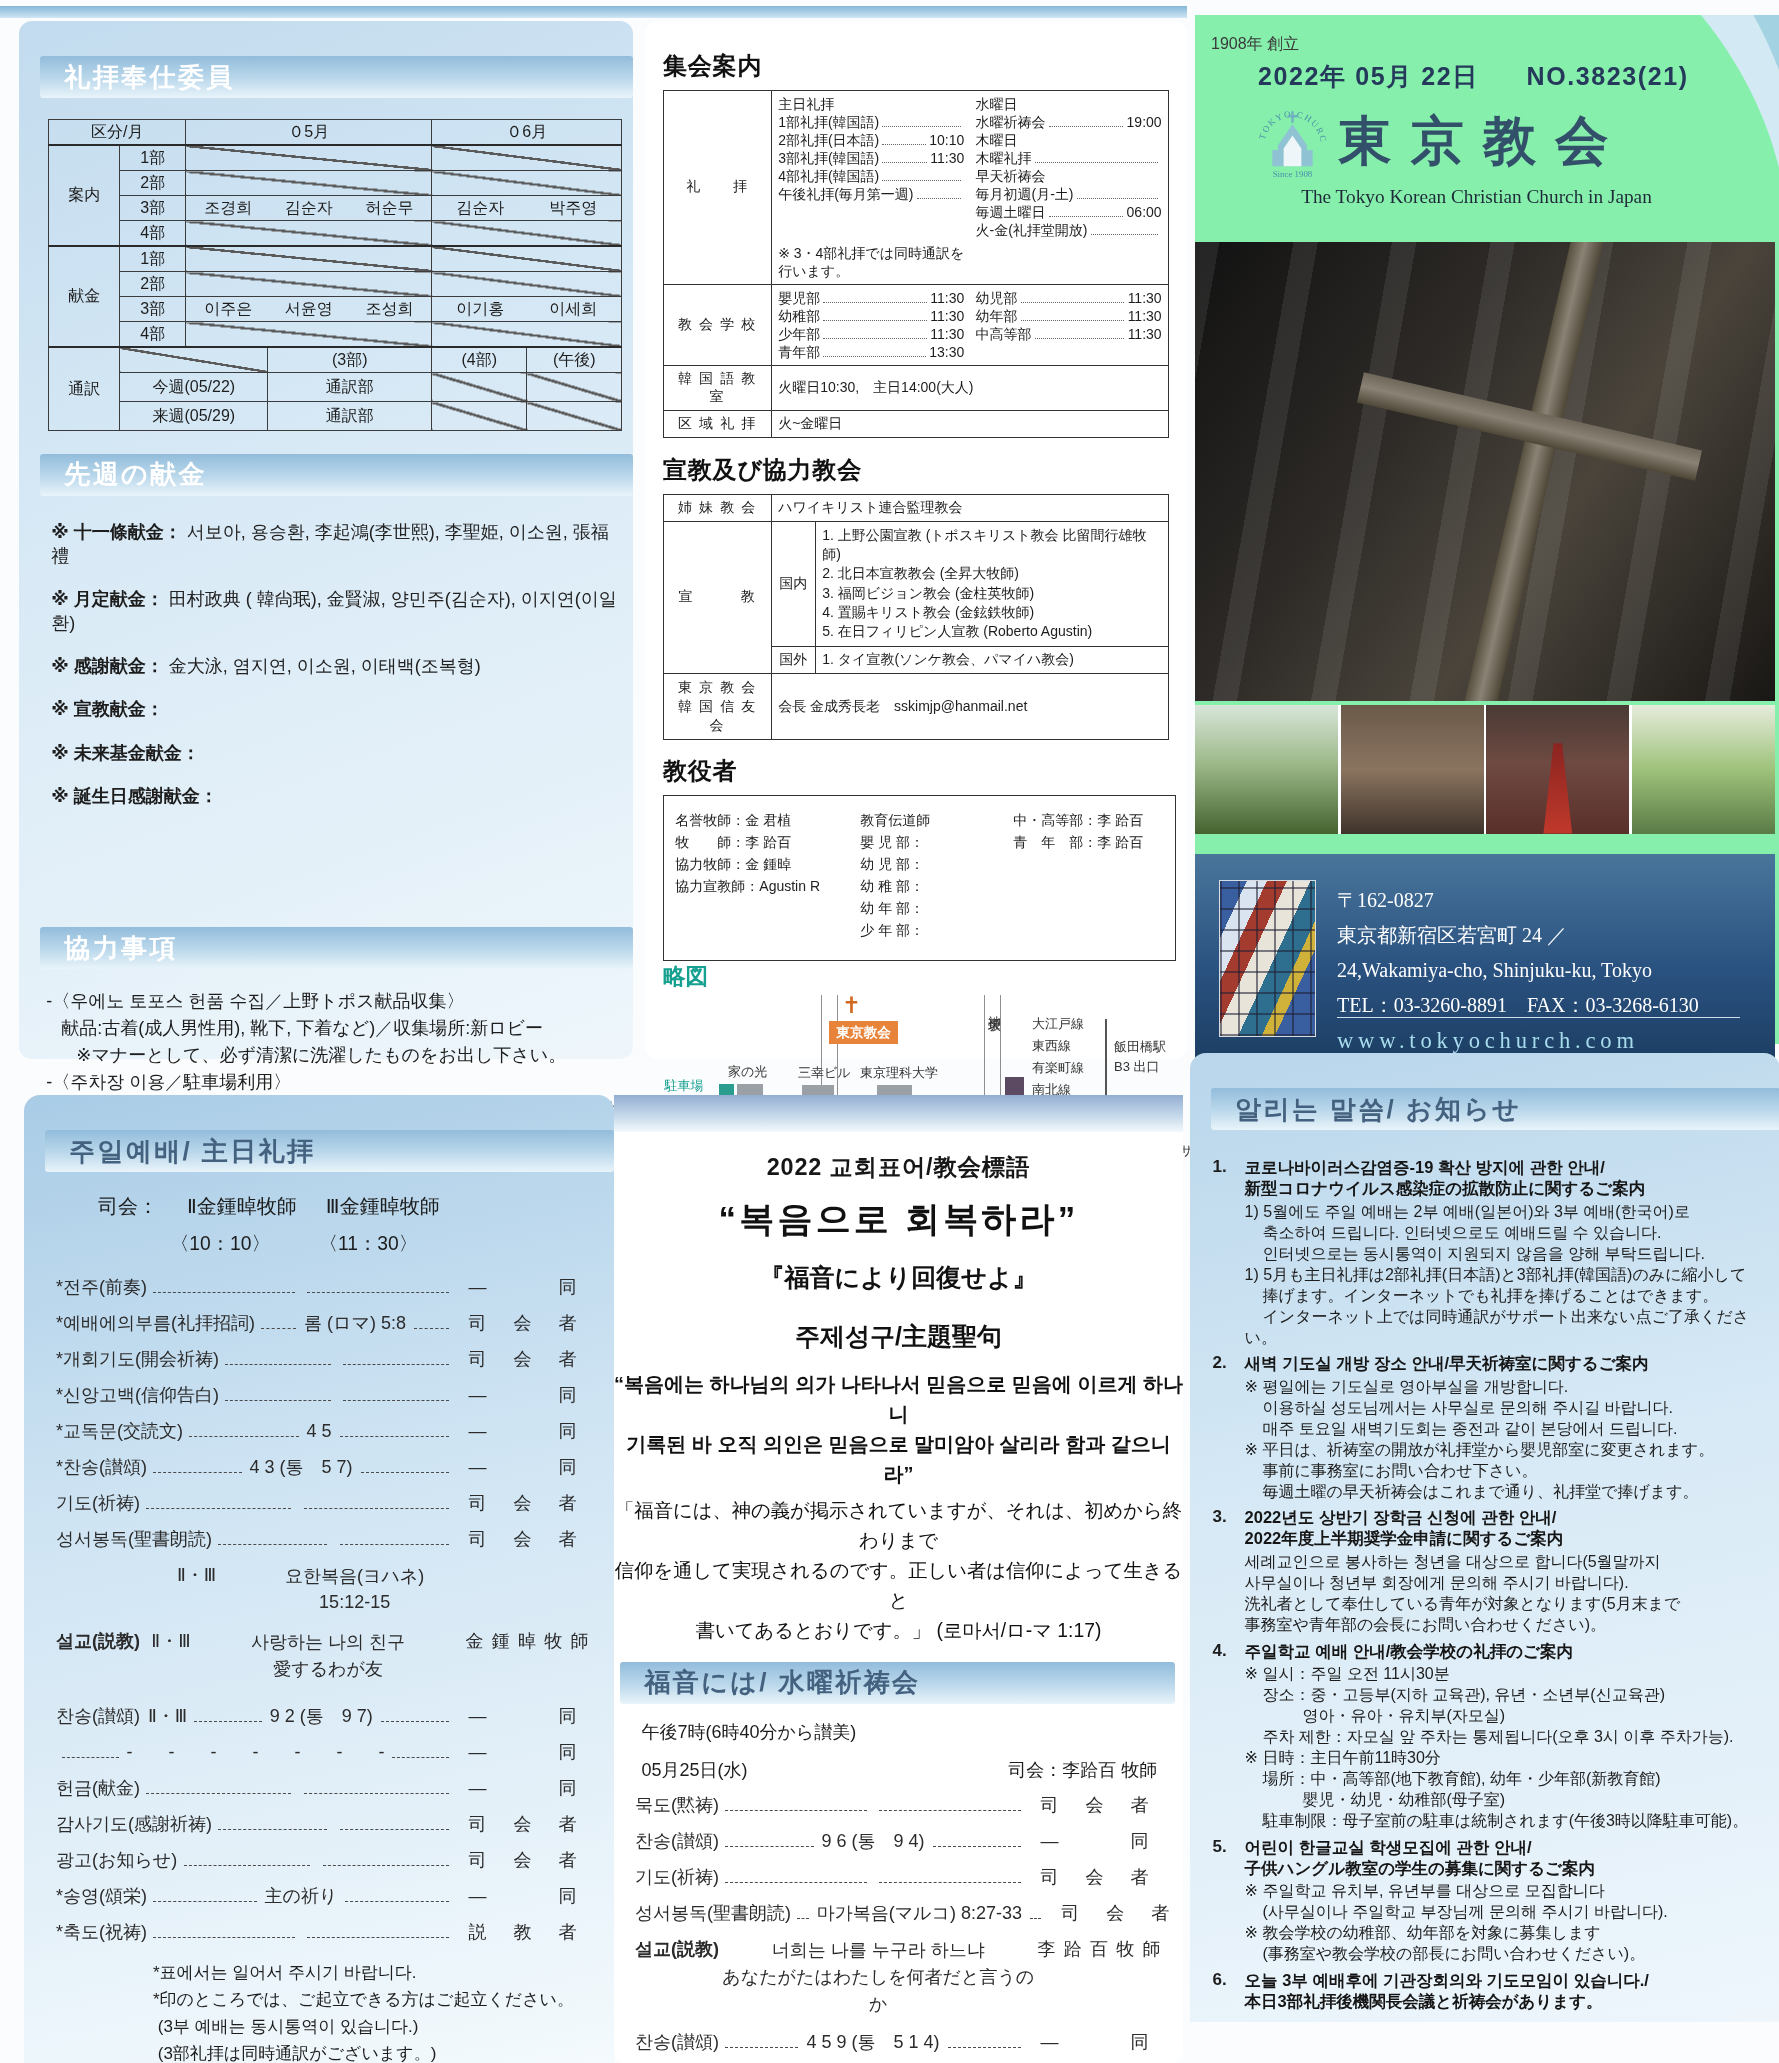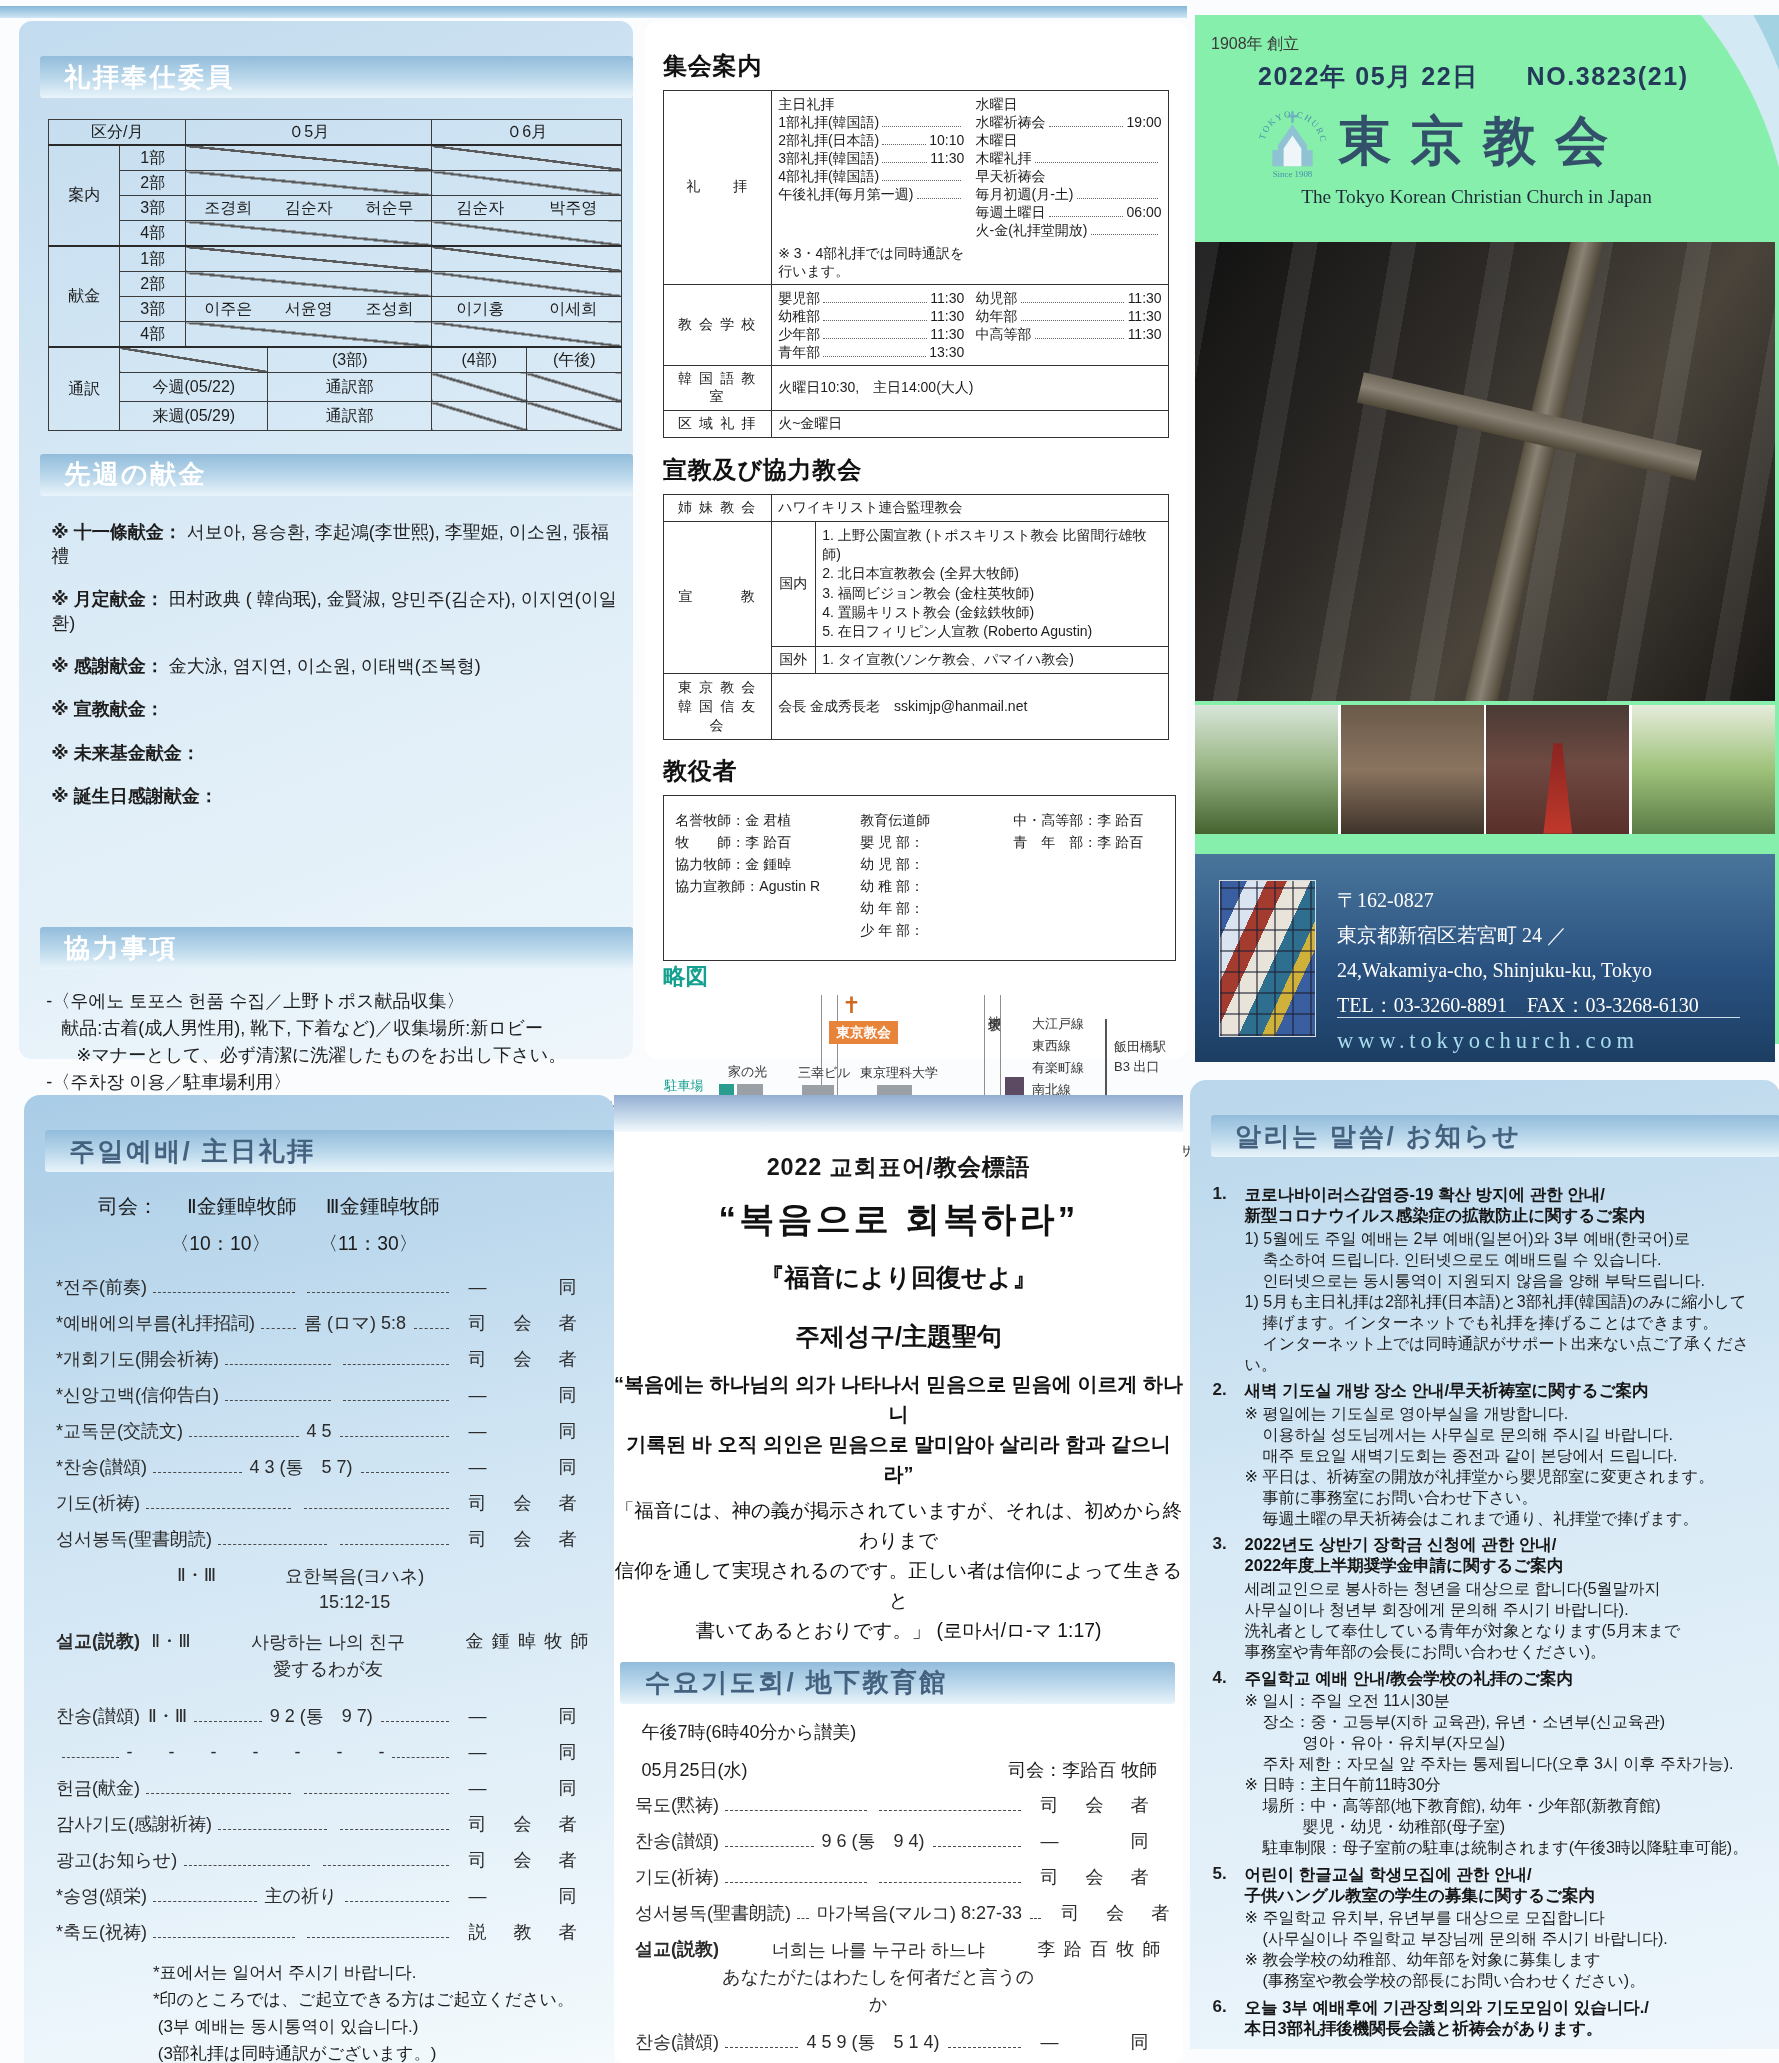--- a/index.html
+++ b/index.html
@@ -4,21 +4,21 @@
 <style>
   html,body{margin:0;padding:0;background:#e9e9e9;}
   #page{position:relative;width:1780px;height:2064px;background:#fbfcfd;overflow:hidden;
         font-family:"Liberation Sans","DejaVu Sans",sans-serif;color:#222;}
   .card{position:absolute;border-radius:13px;}
   #p-tl{left:19.3px;top:21px;width:614px;height:1038px;background:linear-gradient(160deg,#c2dbee 0%,#d9eaf6 45%,#eef6fb 100%);}
   #p-tm{left:645px;top:21px;width:542px;height:1038px;background:#fff;}
   #p-tr{left:1195px;top:14.5px;width:580px;height:1029px;background:#86efac;border-radius:0;padding-left:39px;}
   #p-bl{left:24px;top:1095px;width:590px;height:969px;background:linear-gradient(168deg,#a9cce6 0%,#cfe4f3 40%,#f4fafd 100%);border-radius:16px 16px 0 0;}
   #p-bm{left:614px;top:1095px;width:569px;height:969px;background:#fff;}
-  #p-br{left:1190px;top:1080px;width:590px;height:969px;background:linear-gradient(168deg,#b9d6eb 0%,#d8eaf6 45%,#eef6fc 100%);border-radius:16px 16px 0 0;}
+  #p-br{left:1190px;top:1053px;width:590px;height:969px;background:linear-gradient(168deg,#b9d6eb 0%,#d8eaf6 45%,#eef6fc 100%);border-radius:16px 16px 0 0;}
   #topstrip{position:absolute;left:0;top:6.4px;width:1187px;height:11.3px;background:linear-gradient(180deg,#85b7d8,#cfe6f4);}
 
   
   .band{height:42px;display:flex;align-items:center;padding-left:24px;font-size:26px;font-weight:bold;letter-spacing:2.4px;
         background:linear-gradient(180deg,#92bcdb 0%,#bcd9ec 55%,#e9f4fa 100%);border-radius:3.2px;}
   .band.white{color:#fff;}
   .band.dark{color:#44627f;}
 
   
   table.ctable{border-collapse:collapse;margin:21px 0 0 29px;font-size:16px;color:#1d1d1d;table-layout:fixed;}
@@ -839,21 +839,21 @@
       <div class="slogan-ja">『福音により回復せよ』</div>
       <div class="theme-title">주제성구/主題聖句</div>
       <div class="verse-ko">“복음에는 하나님의 의가 나타나서 믿음으로 믿음에 이르게 하나니
 기록된 바 오직 의인은 믿음으로 말미암아 살리라 함과 같으니라”</div>
       <div class="verse-ja">「福音には、神の義が掲示されていますが、それは、初めから終わりまで
 信仰を通して実現されるのです。正しい者は信仰によって生きると
 書いてあるとおりです。」 (로마서/ロ-マ 1:17)</div>
     </div>
 
     <div class="band dark" style="margin:16px 8px 0 6.4px;">
-      <span>수요기도회/ 地下教育館</span>
+      <span>福音には/ 水曜祈祷会</span>
     </div>
     <div class="bm-pad">
       <div class="wed-time">午後7時(6時40分から讃美)</div>
       <div class="wed-meta">
         <span>05月25日(水)</span>
         <span>司会：李跲百 牧師</span>
       </div>
 
       <div style="margin-top:11.3px;">
 

